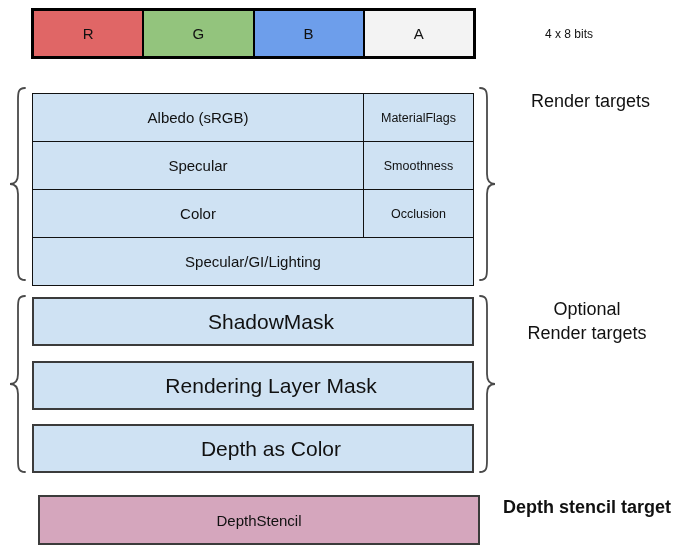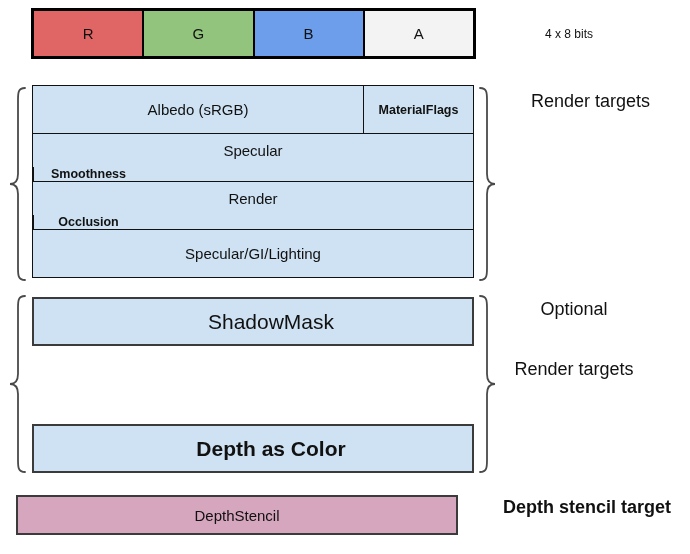--- a/index.html
+++ b/index.html
@@ -24,55 +24,54 @@
     font-size: 15px;
   }
   .bit-cell + .bit-cell { border-left: 2px solid #000; }
   .bit-size-label {
     position: absolute; left: 545px; top: 8px; height: 51px; width: 120px;
     display: flex; align-items: center; font-size: 12px;
   }
 
   
   .rt-table {
-    position: absolute; left: 32px; top: 85px;
+    position: absolute; left: 32px; top: 93px;
     width: 442px; height: 193px;
     border: 1.5px solid #111;
     display: flex; flex-direction: column;
     background: var(--cell_blue, #CFE2F3);
   }
   .rt-row { flex: 1; display: flex; }
-  .rt-row + .rt-row { border-top: 1.5px solid #111; flex-direction: column; }
+  .rt-row + .rt-row { border-top: 1.5px solid #111; }
   .rt-main {
     flex: 1; display: flex; align-items: center; justify-content: center;
     font-size: 15px;
   }
   .rt-alpha {
     width: 110px; border-left: 1.5px solid #111;
     display: flex; align-items: center; justify-content: center;
     font-size: 12.5px;
-    font-weight: bold;
   }
 
   
   .opt-box {
     position: absolute; left: 32px; width: 442px; height: 49px;
     background: var(--cell_blue, #CFE2F3);
     border: 2px solid var(--border_dark, #3b3b3b);
     display: flex; align-items: center; justify-content: center;
     font-size: 21px;
     padding-left: 36px;
   }
   .opt-box.b1 { top: 297px; }
   .opt-box.b2 { top: 361px; }
-  .opt-box.b3 { top: 424px; font-weight: bold; }
+  .opt-box.b3 { top: 424px; }
 
   
   .depth-box {
-    position: absolute; left: 16px; top: 495px; width: 442px; height: 40px;
+    position: absolute; left: 38px; top: 495px; width: 442px; height: 50px;
     background: var(--stencil_pink, #D5A6BD);
     border: 2px solid var(--border_dark, #3b3b3b);
     display: flex; align-items: center; justify-content: center;
     font-size: 15px;
   }
 
   
   .brace { position: absolute; width: 24px; }
   .brace svg { display: block; }
   .brace-l1, .brace-r1 { top: 86px; height: 196px; }
@@ -80,21 +79,21 @@
   .brace-l1, .brace-l2 { left: 4px; }
   .brace-r1, .brace-r2 { left: 477px; }
 
   
   .group-label {
     position: absolute; display: flex; flex-direction: column;
     align-items: center; justify-content: flex-start;
     font-size: 18px; line-height: 1.35; text-align: center;
   }
   .label-rt   { left: 503px; top: 89px;  width: 175px; height: 193px; }
-  .label-opt  { left: 484px; top: 297px; width: 180px; height: 176px; gap: 36px; }
+  .label-opt  { left: 497px; top: 297px; width: 180px; height: 176px; }
   .label-ds   { left: 492px; top: 495px; width: 190px; height: 50px; font-weight: bold; }
 </style>
 </head>
 <body>
 
 <div class="canvas">
 
   <div class="bit-bar">
     <div class="bit-cell" style="background: rgb(224, 102, 102);">R</div>
     <div class="bit-cell" style="background: rgb(147, 196, 125);">G</div>
@@ -106,21 +105,21 @@
   <div class="rt-table">
     <div class="rt-row">
       <div class="rt-main">Albedo (sRGB)</div>
       <div class="rt-alpha">MaterialFlags</div>
     </div>
     <div class="rt-row">
       <div class="rt-main">Specular</div>
       <div class="rt-alpha">Smoothness</div>
     </div>
     <div class="rt-row">
-      <div class="rt-main">Render</div>
+      <div class="rt-main">Color</div>
       <div class="rt-alpha">Occlusion</div>
     </div>
     <div class="rt-row">
       <div class="rt-main">Specular/GI/Lighting</div>
     </div>
   </div>
 
   <div class="brace brace-l1">
     <svg width="24" height="196" viewBox="0 0 24 196">
       <path d="M21,2 C14,2 14,7 14,14 L14,88 C14,94 12,98 6,98 C12,98 14,102 14,108 L14,182 C14,189 14,194 21,194" fill="none" stroke="#4A4A4A" stroke-width="1.8" stroke-linecap="round"></path>
@@ -131,20 +130,21 @@
       <g transform="translate(24,0) scale(-1,1)">
         <path d="M21,2 C14,2 14,7 14,14 L14,88 C14,94 12,98 6,98 C12,98 14,102 14,108 L14,182 C14,189 14,194 21,194" fill="none" stroke="#4A4A4A" stroke-width="1.8" stroke-linecap="round"></path>
       </g>
     </svg>
   </div>
   <div class="group-label label-rt">
     <span>Render targets</span>
   </div>
 
   <div class="opt-box b1">ShadowMask</div>
+  <div class="opt-box b2">Rendering Layer Mask</div>
   <div class="opt-box b3">Depth as Color</div>
 
   <div class="brace brace-l2">
     <svg width="24" height="180" viewBox="0 0 24 180">
       <path d="M21,2 C14,2 14,7 14,14 L14,80 C14,86 12,90 6,90 C12,90 14,94 14,100 L14,166 C14,173 14,178 21,178" fill="none" stroke="#4A4A4A" stroke-width="1.8" stroke-linecap="round"></path>
     </svg>
   </div>
   <div class="brace brace-r2">
     <svg width="24" height="180" viewBox="0 0 24 180">
       <g transform="translate(24,0) scale(-1,1)">

